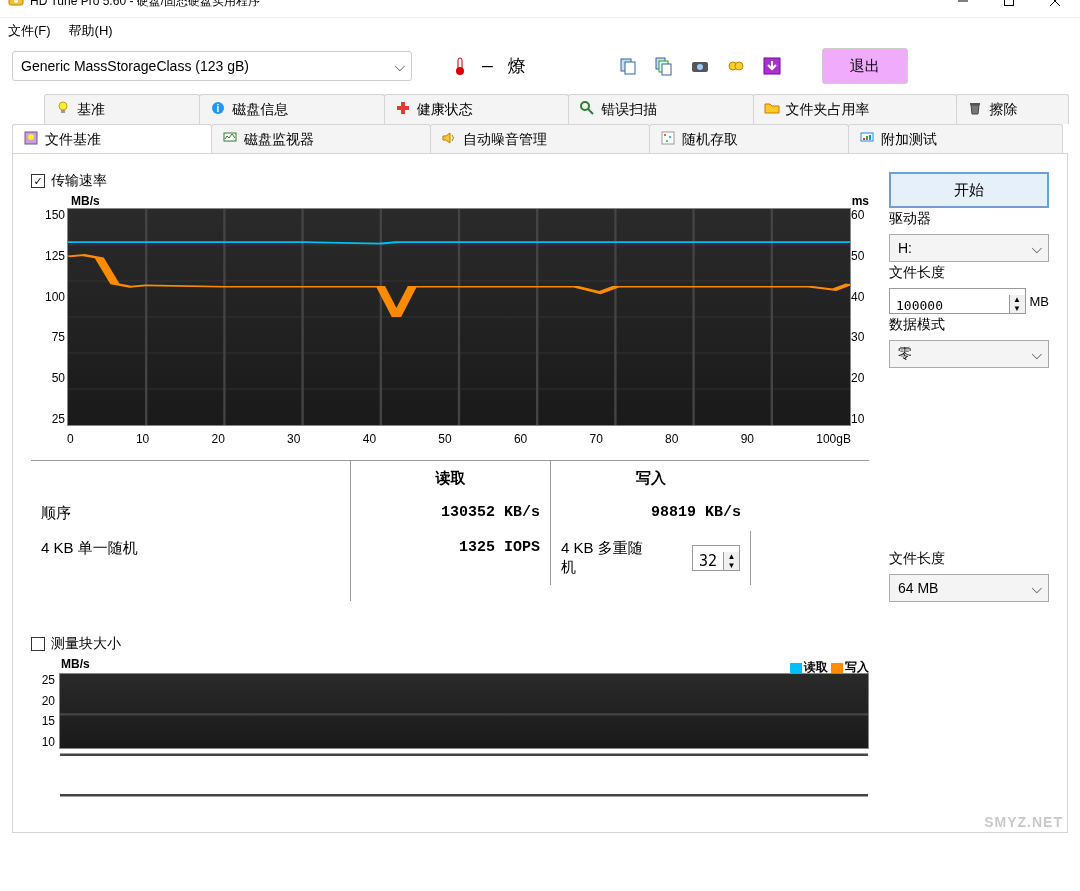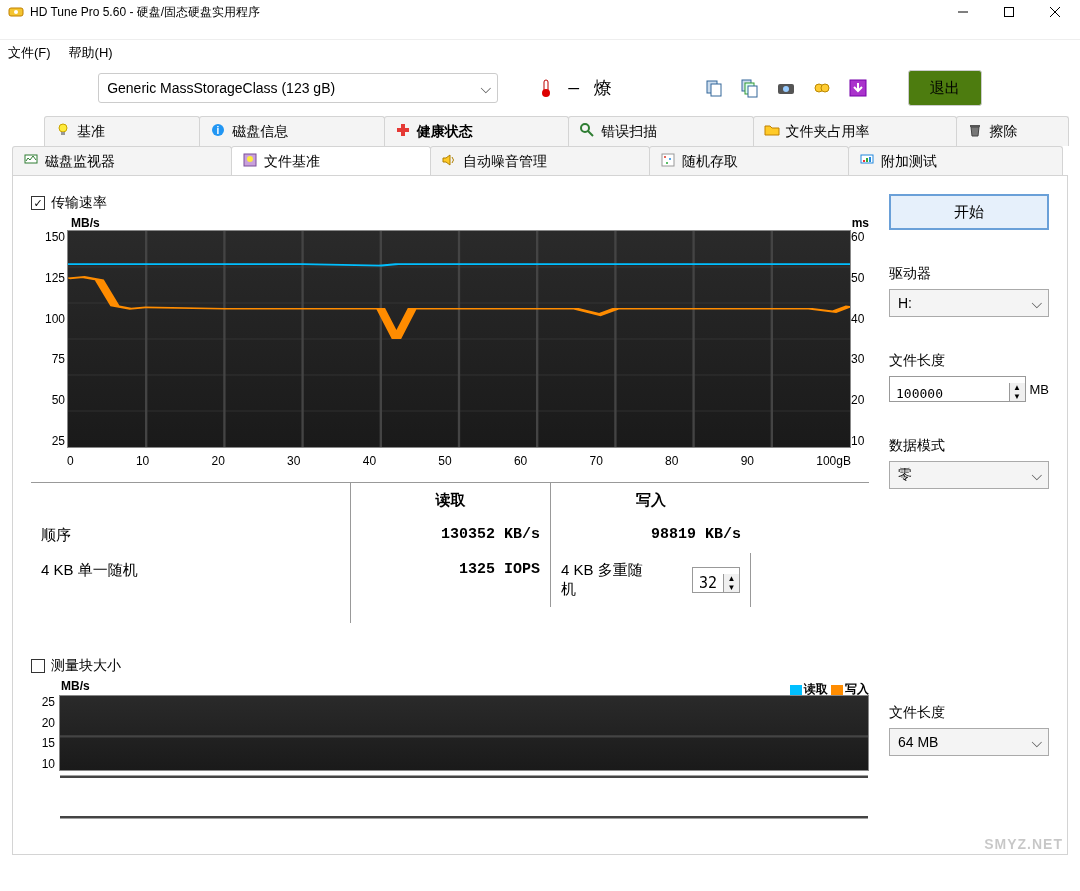--- a/index.html
+++ b/index.html
@@ -1,27 +1,27 @@
 <!DOCTYPE html>
 <html><head>
 <meta charset="utf-8">
 <style>
 * { box-sizing: border-box; font-family: "Microsoft YaHei", "Segoe UI", Tahoma, sans-serif; }
 body { margin: 0; background: #fff; font-size: 13px; color: #000; width: 1080px; }
-.titlebar { height: 40px; display: flex; align-items: center; padding: 0 2px 15px 8px; border-bottom: 1px solid #eee; }
+.titlebar { height: 18px; display: flex; align-items: center; padding: 0 2px 15px 8px; border-bottom: 1px solid #eee; }
 .titlebar .icon { width: 16px; height: 16px; margin-right: 6px; }
 .titlebar .title { flex: 1; font-size: 12px; }
 .titlebar .winbtn { width: 46px; height: 30px; display: flex; align-items: center; justify-content: center; }
 .menubar { height: 26px; display: flex; align-items: center; padding: 0 8px; gap: 18px; font-size: 13px; }
-.toolbar { height: 44px; display: flex; align-items: center; padding: 4px 12px; gap: 8px; justify-content: center; }
+.toolbar { height: 44px; display: flex; align-items: center; padding: 4px 12px; gap: 8px; }
 .drive-select { width: 400px; height: 30px; border: 1px solid #ccc; border-radius: 3px; display: flex; align-items: center; padding: 0 8px; font-family: "Courier New", monospace; font-size: 14px; background: #fff; position: relative; }
 .drive-select .dd { position: absolute; right: 6px; color: #555; }
 .tool-icon { width: 28px; height: 28px; display: inline-flex; align-items: center; justify-content: center; border: 1px solid transparent; border-radius: 3px; }
 .tool-icon svg { width: 20px; height: 20px; }
-.exit-btn { width: 74px; height: 36px; border: 1px solid #ccc; border-radius: 3px; background: #4d7c0f; display: flex; align-items: center; justify-content: center; font-size: 15px; }
+.exit-btn { width: 86px; height: 36px; border: 1px solid #ccc; border-radius: 3px; background: #f0abfc; display: flex; align-items: center; justify-content: center; font-size: 15px; }
 .tabs-area { margin: 6px 12px 0 12px; }
 .tabrow { display: flex; }
 .tab { display: flex; align-items: center; gap: 6px; padding: 4px 14px 4px 10px; border: 1px solid #d4d4d4; border-bottom: none; background: #fff; margin-right: -1px; border-radius: 3px 3px 0 0; font-size: 14px; height: 30px; }
 .tab.inactive { background: #f4f4f4; }
 .tab svg { width: 16px; height: 16px; }
 .content { border: 1px solid #d4d4d4; margin: -1px 12px 0 12px; padding: 18px; background: #fff; min-height: 680px; position: relative; }
 .main-row { display: flex; gap: 20px; }
 .left-col { flex: 1; }
 .right-col { width: 160px; }
 .checkbox-row { display: flex; align-items: center; gap: 6px; font-size: 14px; }
@@ -38,21 +38,21 @@
 .results > div { padding: 8px 10px; font-size: 15px; }
 .results .hdr { font-weight: bold; text-align: center; }
 .results .val { font-family: "Courier New", monospace; font-weight: bold; text-align: right; }
 .results .c1 { border-right: 1px solid #999; }
 .results .c2 { border-right: 1px solid #999; }
 .spinner { display: inline-flex; border: 1px solid #999; height: 26px; align-items: flex-end; }
 .spinner .num { width: 30px; display: flex; align-items: center; justify-content: center; font-family: monospace; }
 .spinner .arrows { width: 16px; display: flex; flex-direction: column; border-left: 1px solid #999; }
 .spinner .arrows div { flex: 1; display: flex; align-items: center; justify-content: center; font-size: 8px; background: #f0f0f0; }
 .right-col .btn { width: 100%; height: 36px; border: 2px solid #6aa0d8; background: #e6f0fb; display: flex; align-items: center; justify-content: center; font-size: 15px; }
-.right-col .label { margin-top: 35px; font-size: 14px; }
+.right-col .label { margin-top: 2px; font-size: 14px; }
 .right-col .select { margin-top: 6px; width: 100%; height: 28px; border: 1px solid #aaa; background: #f4f4f4; display: flex; align-items: center; padding: 0 8px; position: relative; font-size: 14px; }
 .right-col .select .dd { position: absolute; right: 6px; color: #555; }
 .right-col .spin-row { margin-top: 6px; display: flex; align-items: center; gap: 4px; }
 .right-col .spin-row .spinner { flex: 1; }
 .right-col .spin-row .spinner .num { flex: 1; justify-content: flex-start; padding-left: 6px; }
 .section2 { margin-top: 34px; }
 .chart2 { position: relative; height: 90px; margin-top: 6px; }
 .chart2 .ylabel { position: absolute; left: 30px; top: -2px; font-size: 12px; font-weight: bold; }
 .chart2 .legend { position: absolute; right: 0; top: 0; font-size: 12px; font-weight: bold; }
 .chart2 .legend .r::before { content: ""; display: inline-block; width: 12px; height: 10px; background: #00bfff; margin-right: 2px; vertical-align: middle; }
@@ -155,21 +155,21 @@
           </svg></span>
         <span>基准</span>
       </div>
       <div class="tab inactive" style="width: 190px;">
         <span><svg viewBox="0 0 16 16">
             <circle cx="8" cy="8" r="6" fill="#2196f3"></circle>
             <text x="8" y="12" text-anchor="middle" fill="#fff" font-size="10" font-weight="bold">i</text>
           </svg></span>
         <span>磁盘信息</span>
       </div>
-      <div class="tab inactive" style="width: 190px; font-weight: bold;">
+      <div class="tab inactive" style="width: 190px;">
         <span><svg viewBox="0 0 16 16">
             <rect x="6" y="2" width="4" height="12" fill="#e53935"></rect>
             <rect x="2" y="6" width="12" height="4" fill="#e53935"></rect>
           </svg></span>
         <span>健康状态</span>
       </div>
       <div class="tab inactive" style="width: 190px;">
         <span><svg viewBox="0 0 16 16">
             <circle cx="6" cy="6" r="4" fill="none" stroke="#2e7d32" stroke-width="2"></circle>
             <line x1="9" y1="9" x2="14" y2="14" stroke="#2e7d32" stroke-width="2"></line>
@@ -184,33 +184,33 @@
       </div>
       <div class="tab inactive" style="width: 115px;">
         <span><svg viewBox="0 0 16 16">
             <path d="M4 5 h8 l-1 9 h-6 z" fill="#777" stroke="#444"></path>
             <rect x="3" y="3" width="10" height="2" fill="#555"></rect>
           </svg></span>
         <span>擦除</span>
       </div>
     </div>
   <div class="tabrow" id="tabrow2">
+      <div class="tab" style="width: 200px;">
+        <span><svg viewBox="0 0 16 16">
+            <rect x="2" y="2" width="12" height="12" fill="#c9a0dc" stroke="#7a4f9a"></rect>
+            <circle cx="8" cy="7" r="3" fill="#ffeb3b"></circle>
+          </svg></span>
+        <span>文件基准</span>
+      </div>
       <div class="tab inactive" style="width: 220px;">
         <span><svg viewBox="0 0 16 16">
             <rect x="2" y="3" width="12" height="8" fill="#fff" stroke="#2e7d32"></rect>
             <path d="M3 9 l2 -3 l2 2 l3 -4 l3 4" fill="none" stroke="#2e7d32"></path>
           </svg></span>
         <span>磁盘监视器</span>
-      </div>
-      <div class="tab" style="width: 200px;">
-        <span><svg viewBox="0 0 16 16">
-            <rect x="2" y="2" width="12" height="12" fill="#c9a0dc" stroke="#7a4f9a"></rect>
-            <circle cx="8" cy="7" r="3" fill="#ffeb3b"></circle>
-          </svg></span>
-        <span>文件基准</span>
       </div>
       <div class="tab inactive" style="width: 220px;">
         <span><svg viewBox="0 0 16 16">
             <path d="M2 6 h3 l4 -3 v10 l-4 -3 h-3 z" fill="#ffca28" stroke="#b08000"></path>
             <path d="M11 5 q3 3 0 6" fill="none" stroke="#b08000"></path>
           </svg></span>
         <span>自动噪音管理</span>
       </div>
       <div class="tab inactive" style="width: 200px;">
         <span><svg viewBox="0 0 16 16">

